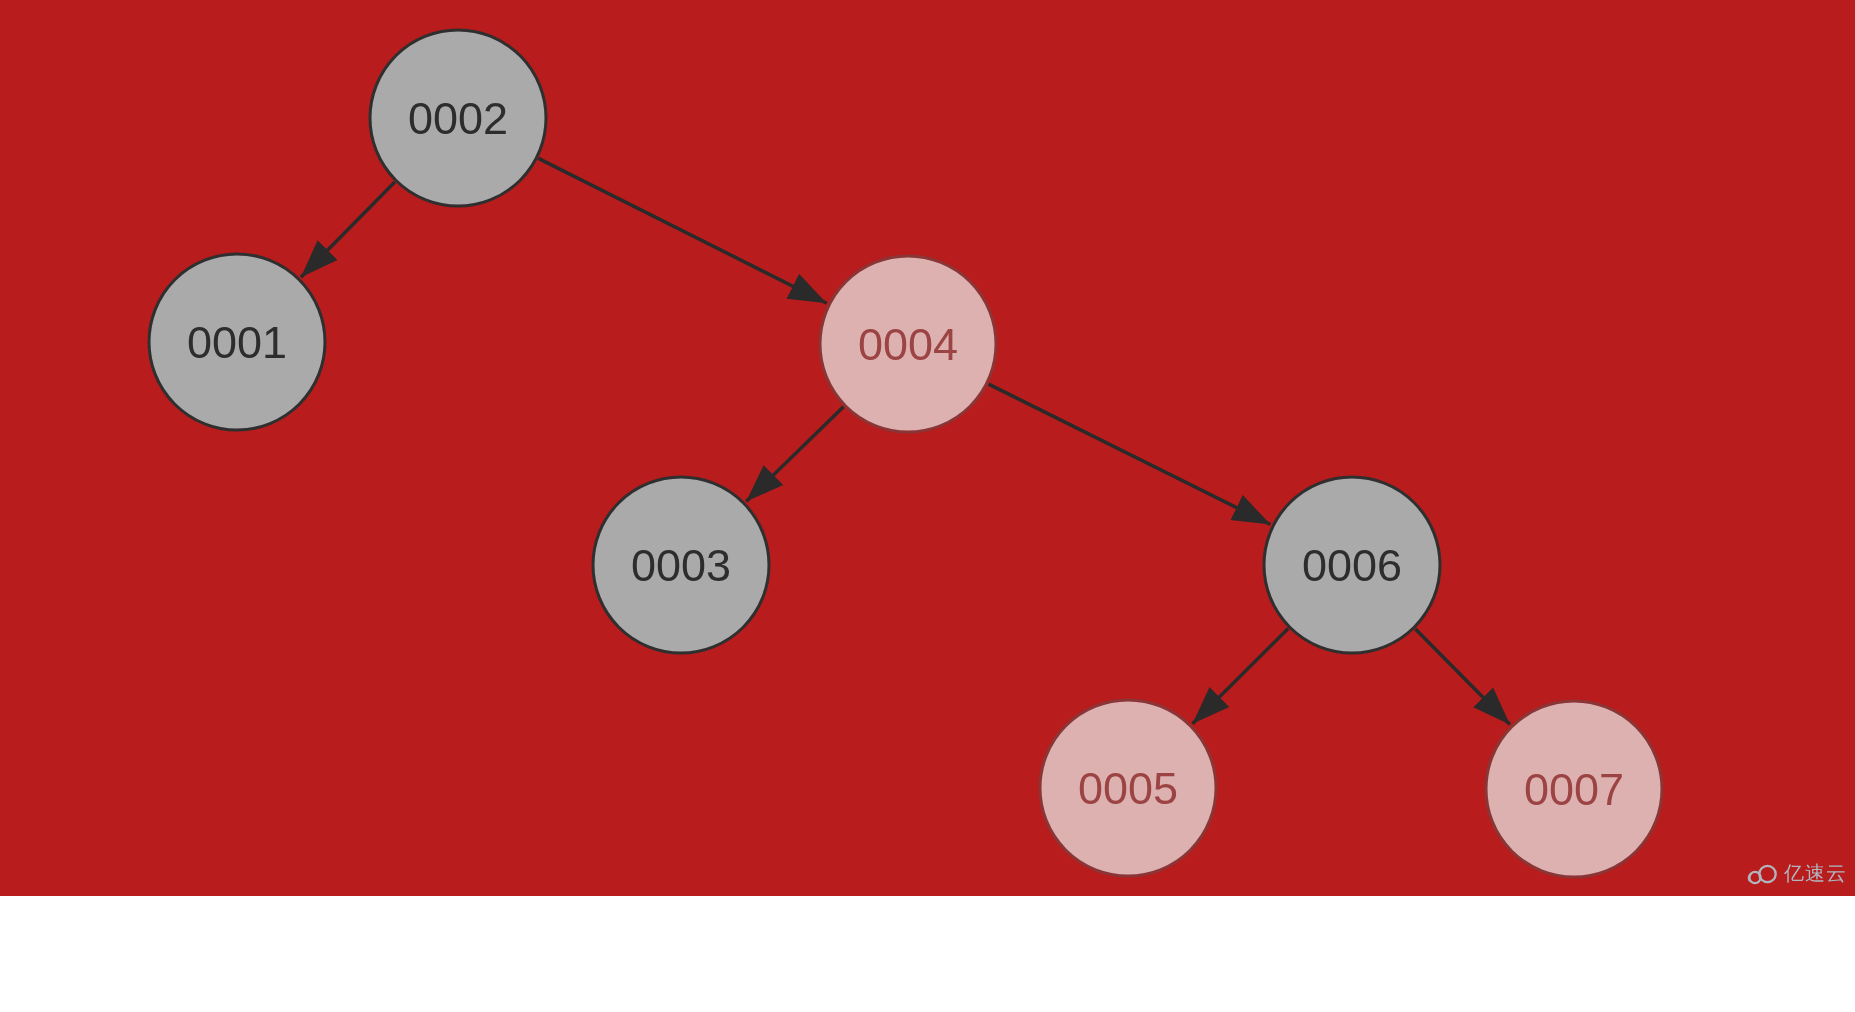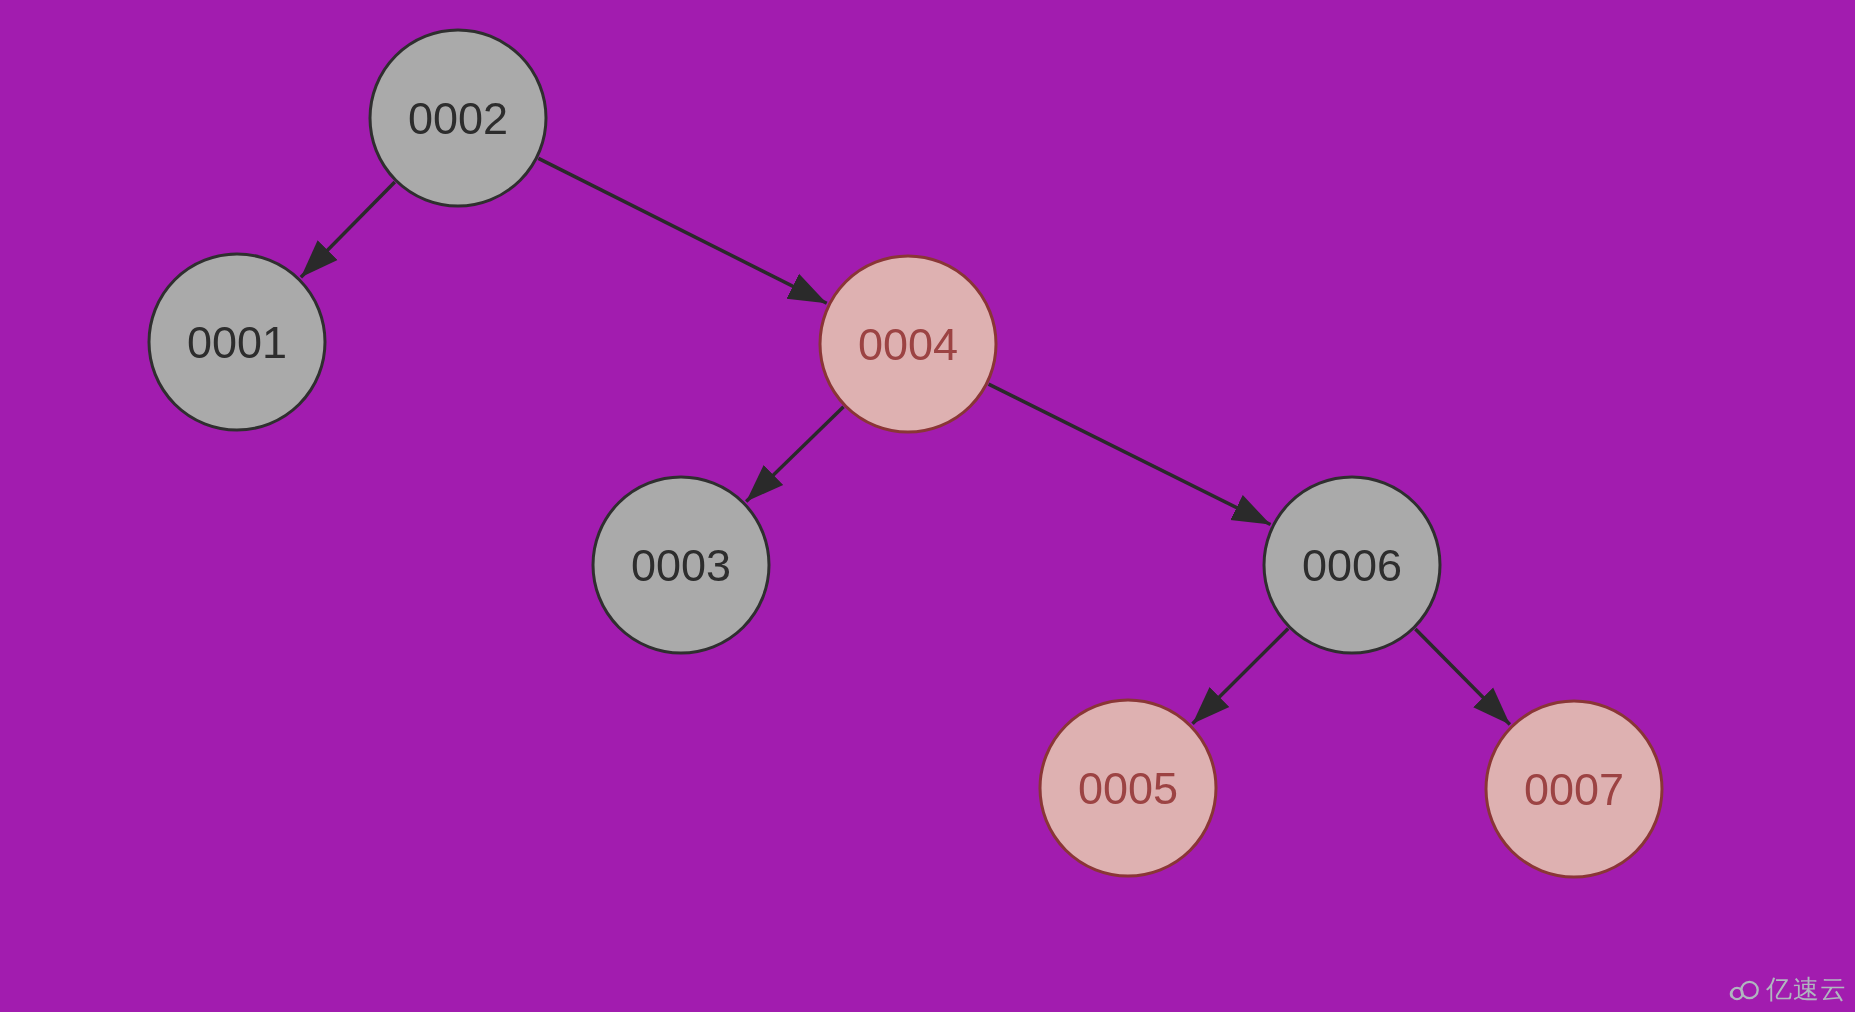--- a/index.html
+++ b/index.html
@@ -4,22 +4,22 @@
 <style>
   html, body {
     margin: 0;
     padding: 0;
     background: #ffffff;
     font-family: "Liberation Sans", sans-serif;
   }
   .canvas {
     position: relative;
     width: 1855px;
-    height: 1012px;
-    background: #a21caf;
+    height: 896px;
+    background: #b91c1c;
     overflow: hidden;
   }
   #tree-svg {
     position: absolute;
     left: 0;
     top: 0;
   }
   .node-label {
     font-family: "Liberation Sans", sans-serif;
     font-size: 45px;
@@ -28,21 +28,21 @@
   .watermark {
     position: absolute;
     right: 8px;
     bottom: 10px;
     display: flex;
     align-items: center;
     gap: 5px;
     user-select: none;
   }
   .wm-text {
-    font-size: 26px;
+    font-size: 20px;
     letter-spacing: 1px;
     line-height: 1;
   }
 </style>
 </head>
 <body>
 
 <div class="canvas">
 
   <svg id="tree-svg" width="1855" height="1012" viewBox="0 0 1855 1012">

